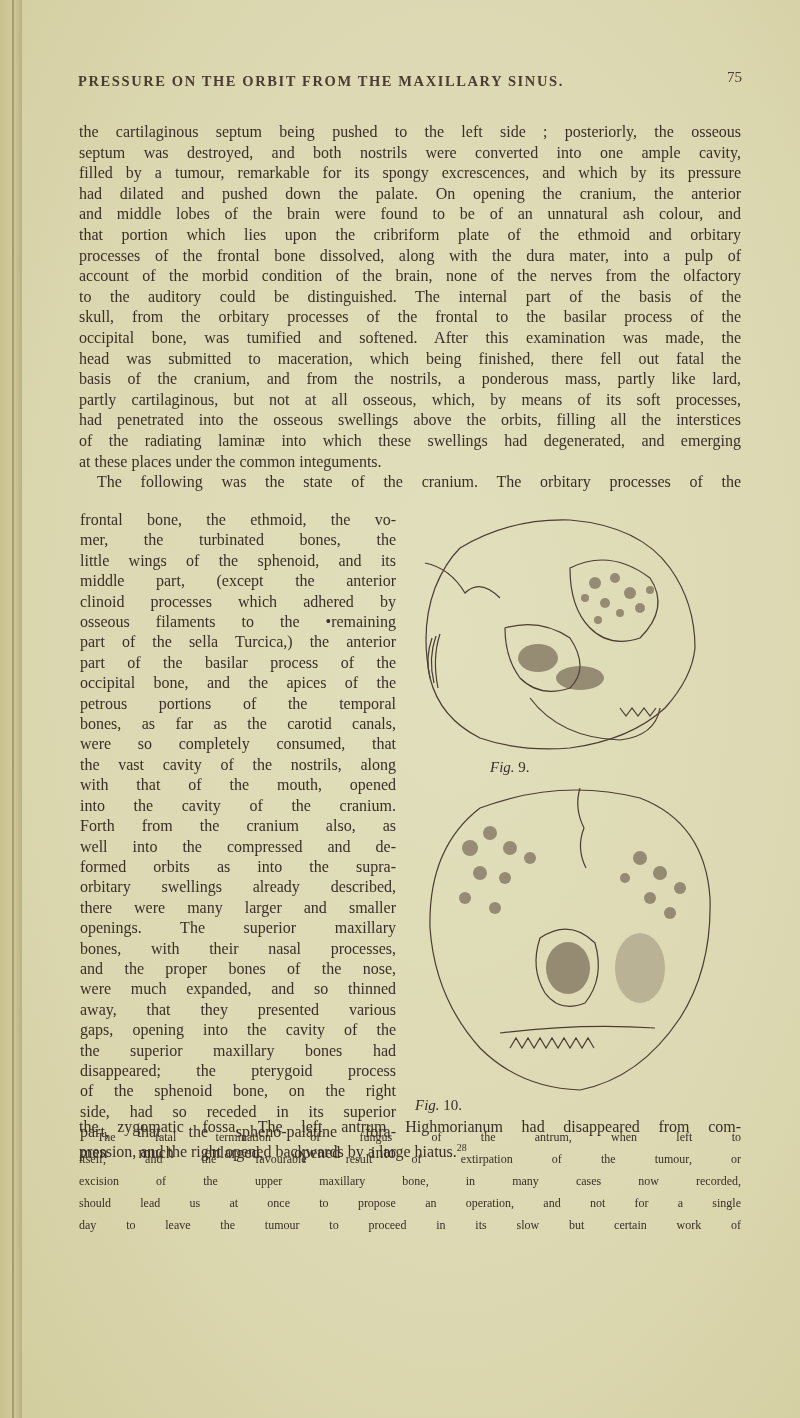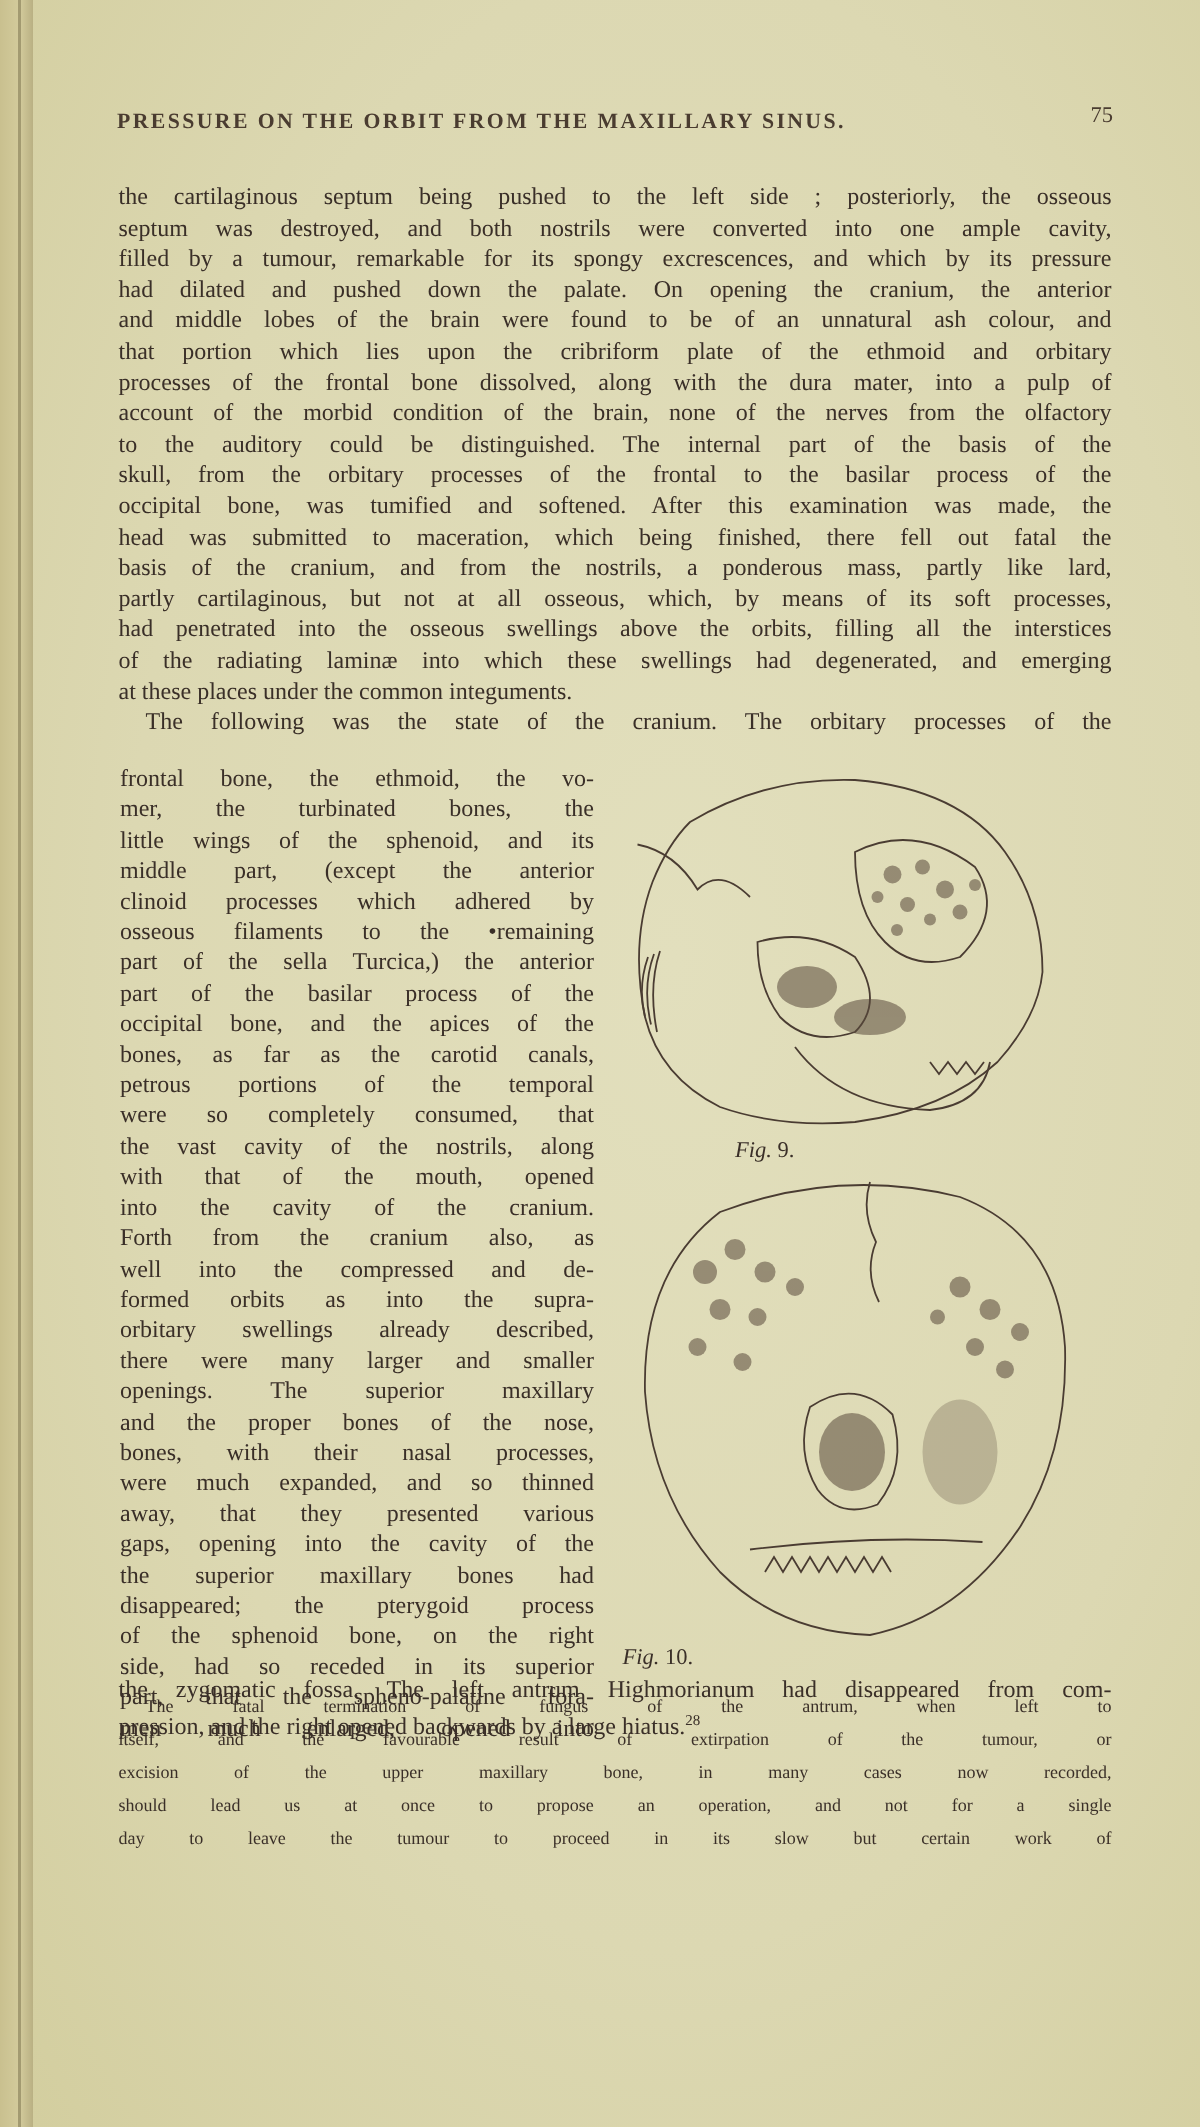--- a/index.html
+++ b/index.html
@@ -83,34 +83,34 @@
 <div class="col" id="col-block" style="top:510px;">
     <span class="line">frontal bone, the ethmoid, the vo-</span>
     <span class="line">mer, the turbinated bones, the</span>
     <span class="line">little wings of the sphenoid, and its</span>
     <span class="line">middle part, (except the anterior</span>
     <span class="line">clinoid processes which adhered by</span>
     <span class="line">osseous filaments to the •remaining</span>
     <span class="line">part of the sella Turcica,) the anterior</span>
     <span class="line">part of the basilar process of the</span>
     <span class="line">occipital bone, and the apices of the</span>
+    <span class="line">petrous portions of the temporal</span>
     <span class="line">bones, as far as the carotid canals,</span>
-    <span class="line">petrous portions of the temporal</span>
     <span class="line">were so completely consumed, that</span>
     <span class="line">the vast cavity of the nostrils, along</span>
     <span class="line">with that of the mouth, opened</span>
     <span class="line">into the cavity of the cranium.</span>
     <span class="line">Forth from the cranium also, as</span>
     <span class="line">well into the compressed and de-</span>
     <span class="line">formed orbits as into the supra-</span>
     <span class="line">orbitary swellings already described,</span>
     <span class="line">there were many larger and smaller</span>
     <span class="line">openings.  The superior maxillary</span>
+    <span class="line">bones, with their nasal processes,</span>
     <span class="line">and the proper bones of the nose,</span>
-    <span class="line">bones, with their nasal processes,</span>
     <span class="line">were much expanded, and so thinned</span>
     <span class="line">away, that they presented various</span>
     <span class="line">gaps, opening into the cavity of the</span>
     <span class="line">the superior maxillary bones had</span>
     <span class="line">disappeared; the pterygoid process</span>
     <span class="line">of the sphenoid bone, on the right</span>
     <span class="line">side, had so receded in its superior</span>
     <span class="line">part, that the spheno-palatine fora-</span>
     <span class="line">men much enlarged, opened into</span>
   </div>

